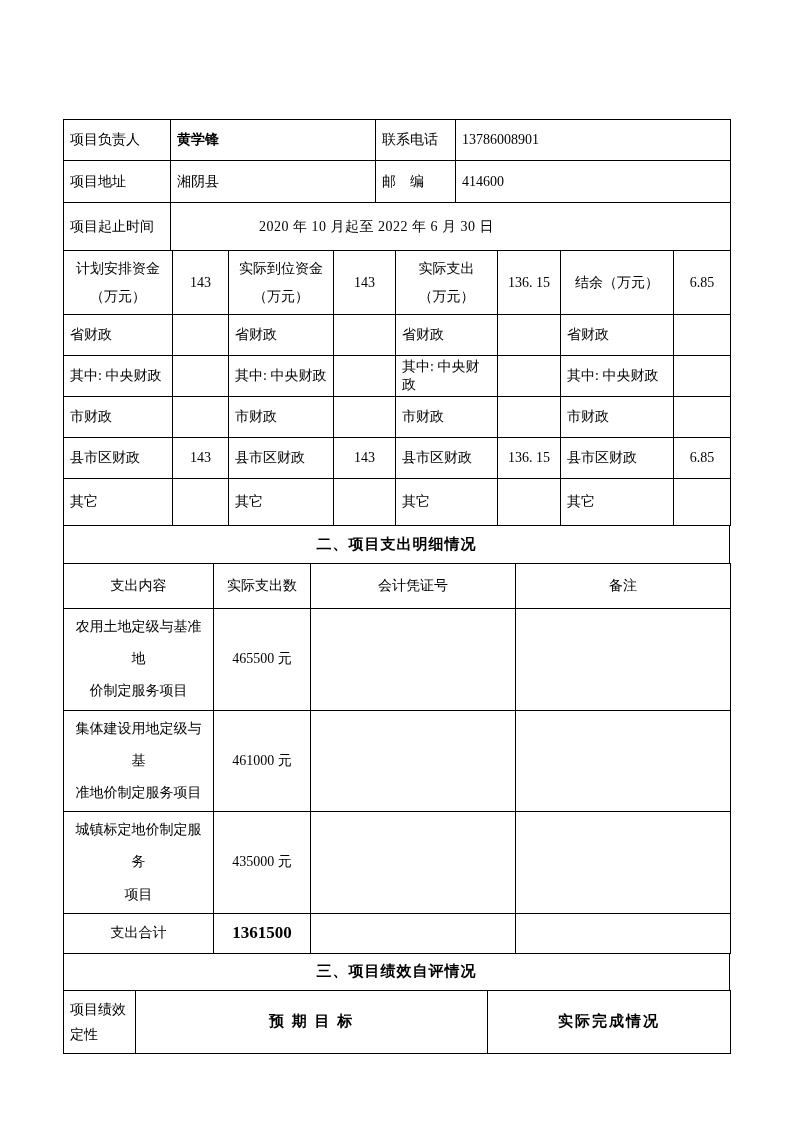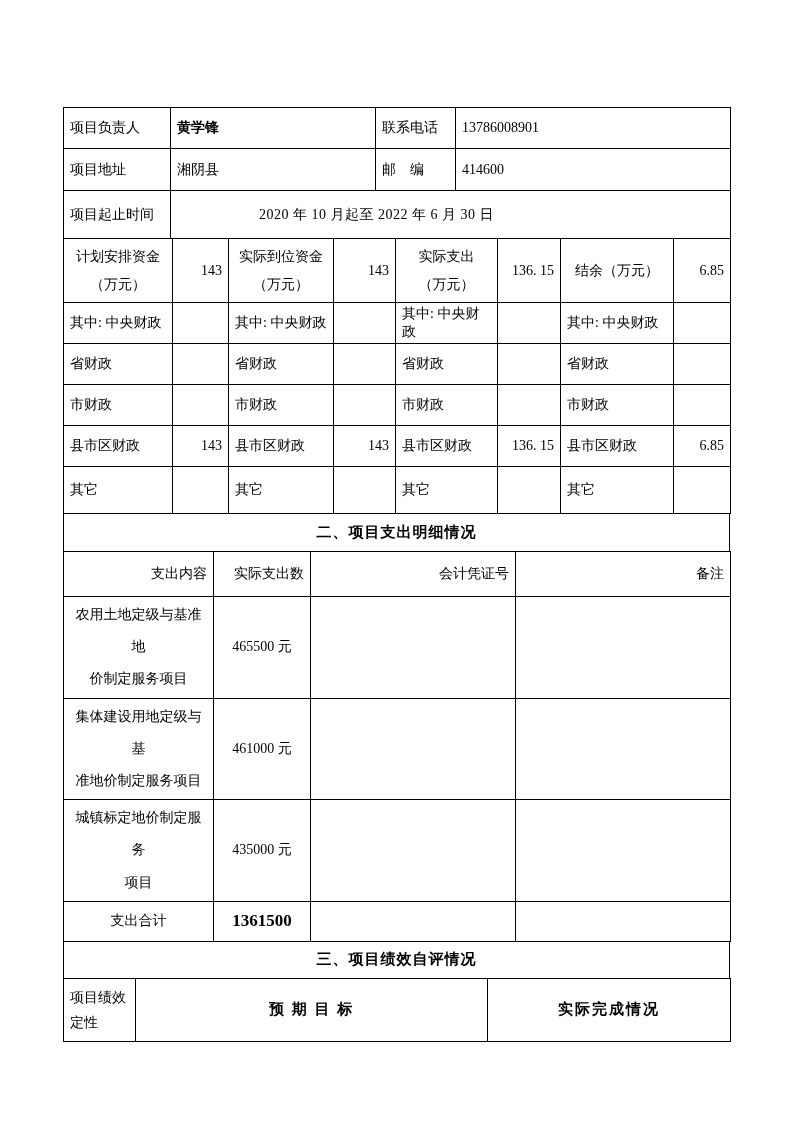--- a/index.html
+++ b/index.html
@@ -3,35 +3,35 @@
 <meta charset="utf-8">
 <style>
   html, body { margin: 0; padding: 0; }
   body {
     width: 793px; height: 1122px;
     background: #ffffff;
     font-family: "Liberation Serif", "DejaVu Serif", serif;
     color: #000;
   }
   .page { position: relative; width: 793px; height: 1122px; background: #fff; overflow: hidden; }
-  .doc { position: absolute; left: 63px; top: 107px; width: 667px; }
+  .doc { position: absolute; left: 63px; top: 119px; width: 667px; }
 
   table { border-collapse: collapse; table-layout: fixed; width: 667px; }
   table + table { margin-top: -1px; }
   td {
     border: 1px solid #000;
     font-size: 14px;
     padding: 2px 6px;
     vertical-align: middle;
     word-break: break-all;
     overflow: hidden;
   }
 
   .lbl { text-align: left; }
-  .ctr { text-align: right; }
+  .ctr { text-align: center; }
   .pre { white-space: pre-line; line-height: 2; text-align: center; }
   .b   { font-weight: bold; }
 
   .period-val { padding-left: 88px; letter-spacing: 0.5px; }
 
   .title-cell {
     text-align: center; font-weight: bold; font-size: 15px; letter-spacing: 1px;
   }
 
   .content-cell { text-align: center; line-height: 2.3; white-space: pre-line; }
@@ -94,37 +94,37 @@
         <td class="pre">实际到位资金
 （万元）</td>
         <td class="ctr">143</td>
         <td class="pre">实际支出
 （万元）</td>
         <td class="ctr">136. 15</td>
         <td class="pre">结余（万元）</td>
         <td class="ctr">6.85</td>
       </tr>
       <tr style="height:41px">
-        <td class="lbl">其中: 中央财政</td>
-        <td class="ctr"></td>
-        <td class="lbl">其中: 中央财政</td>
-        <td class="ctr"></td>
-        <td class="lbl">其中: 中央财政</td>
-        <td class="ctr"></td>
-        <td class="lbl">其中: 中央财政</td>
-        <td class="ctr"></td>
-      </tr>
-      <tr style="height:41px">
-        <td class="lbl">省财政</td>
-        <td class="ctr"></td>
-        <td class="lbl">省财政</td>
-        <td class="ctr"></td>
-        <td class="lbl">省财政</td>
-        <td class="ctr"></td>
-        <td class="lbl">省财政</td>
+        <td class="lbl">省财政</td>
+        <td class="ctr"></td>
+        <td class="lbl">省财政</td>
+        <td class="ctr"></td>
+        <td class="lbl">省财政</td>
+        <td class="ctr"></td>
+        <td class="lbl">省财政</td>
+        <td class="ctr"></td>
+      </tr>
+      <tr style="height:41px">
+        <td class="lbl">其中: 中央财政</td>
+        <td class="ctr"></td>
+        <td class="lbl">其中: 中央财政</td>
+        <td class="ctr"></td>
+        <td class="lbl">其中: 中央财政</td>
+        <td class="ctr"></td>
+        <td class="lbl">其中: 中央财政</td>
         <td class="ctr"></td>
       </tr>
       <tr style="height:41px">
         <td class="lbl">市财政</td>
         <td class="ctr"></td>
         <td class="lbl">市财政</td>
         <td class="ctr"></td>
         <td class="lbl">市财政</td>
         <td class="ctr"></td>
         <td class="lbl">市财政</td>

